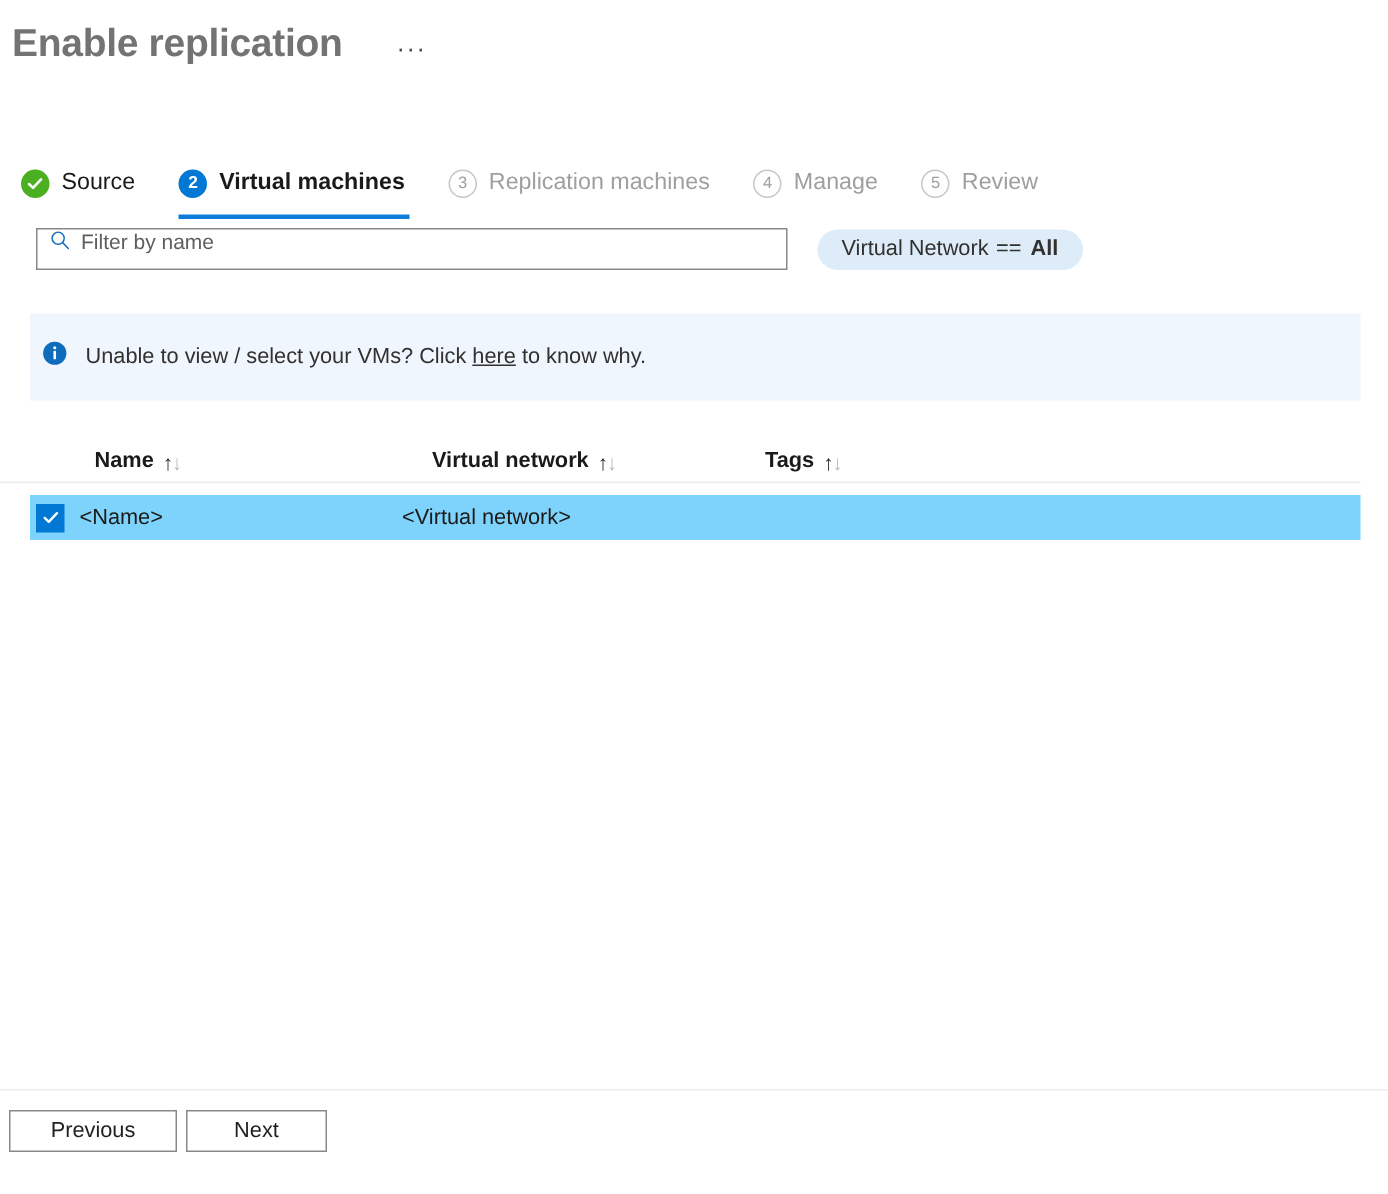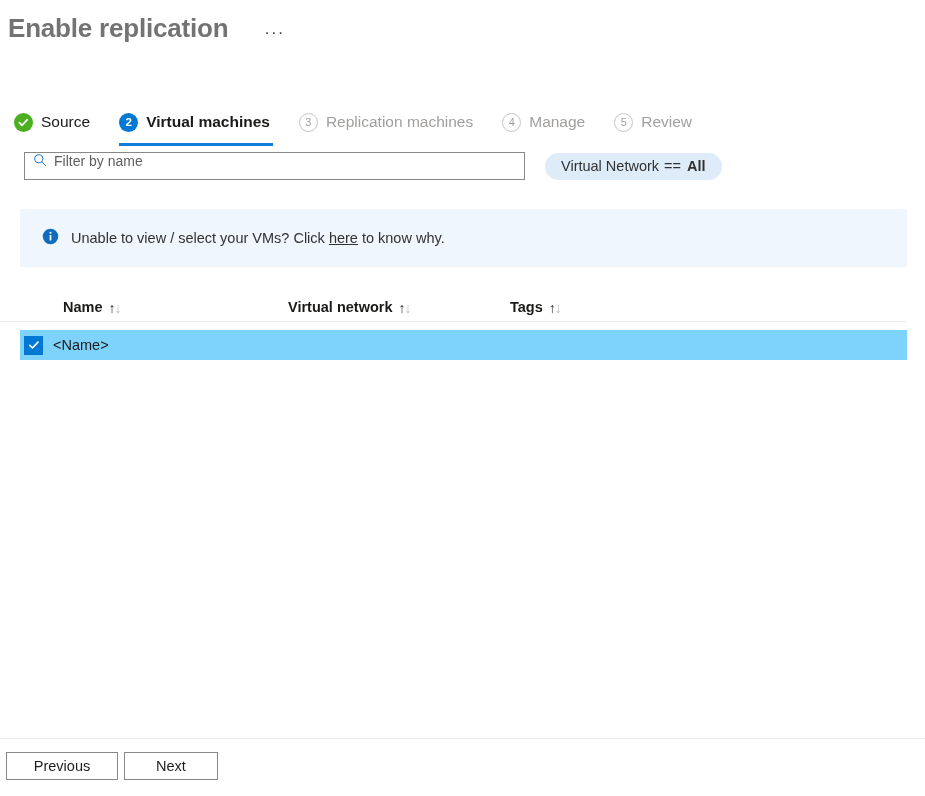--- a/index.html
+++ b/index.html
@@ -155,21 +155,21 @@
   .pill b { font-weight: 700; margin-left: 4px; }
   .pill .op { margin: 0 2px 0 5px; }
 
   
   .info-banner {
     margin: 27px 18px 0 20px;
     background: #f0f6fd;
     height: 58px;
     display: flex;
     align-items: center;
-    padding-left: 22px;
+    padding-left: 8px;
     gap: 12px;
   }
   .info-icon { flex: 0 0 auto; display: block; }
   .info-text {
     font-size: 14.5px;
     color: #323130;
   }
   .info-text a {
     color: #323130;
     text-decoration: underline;
@@ -244,21 +244,21 @@
     font-size: 14.5px;
     color: #323130;
   }
   .selected-line .count { color: #0f6cbd; }
 
   
   .footer {
     position: absolute;
     left: 0;
     right: 0;
-    bottom: 4px;
+    bottom: 16px;
     height: 54px;
     border-top: 1px solid #edebe9;
     display: flex;
     align-items: center;
     padding-left: 6px;
     gap: 6px;
     background: #ffffff;
   }
   .btn {
     height: 28px;
@@ -369,20 +369,21 @@
     </div>
   </div>
 
   <div class="row">
     <span class="checkbox">
       <svg width="12" height="12" viewBox="0 0 12 12" aria-hidden="true">
         <path d="M1.8 6.3 L4.5 8.9 L10 3.1" fill="none" stroke="#ffffff" stroke-width="1.6" stroke-linecap="round" stroke-linejoin="round"></path>
       </svg>
     </span>
     <span class="cell c-name">&lt;Name&gt;</span>
+    <span class="cell c-vnet">&lt;Virtual network&gt;</span>
     <span class="cell c-tags"></span>
   </div>
 
 
 </div>
 
 <div class="footer">
   <button class="btn prev">Previous</button>
   <button class="btn next">Next</button>
 </div>

